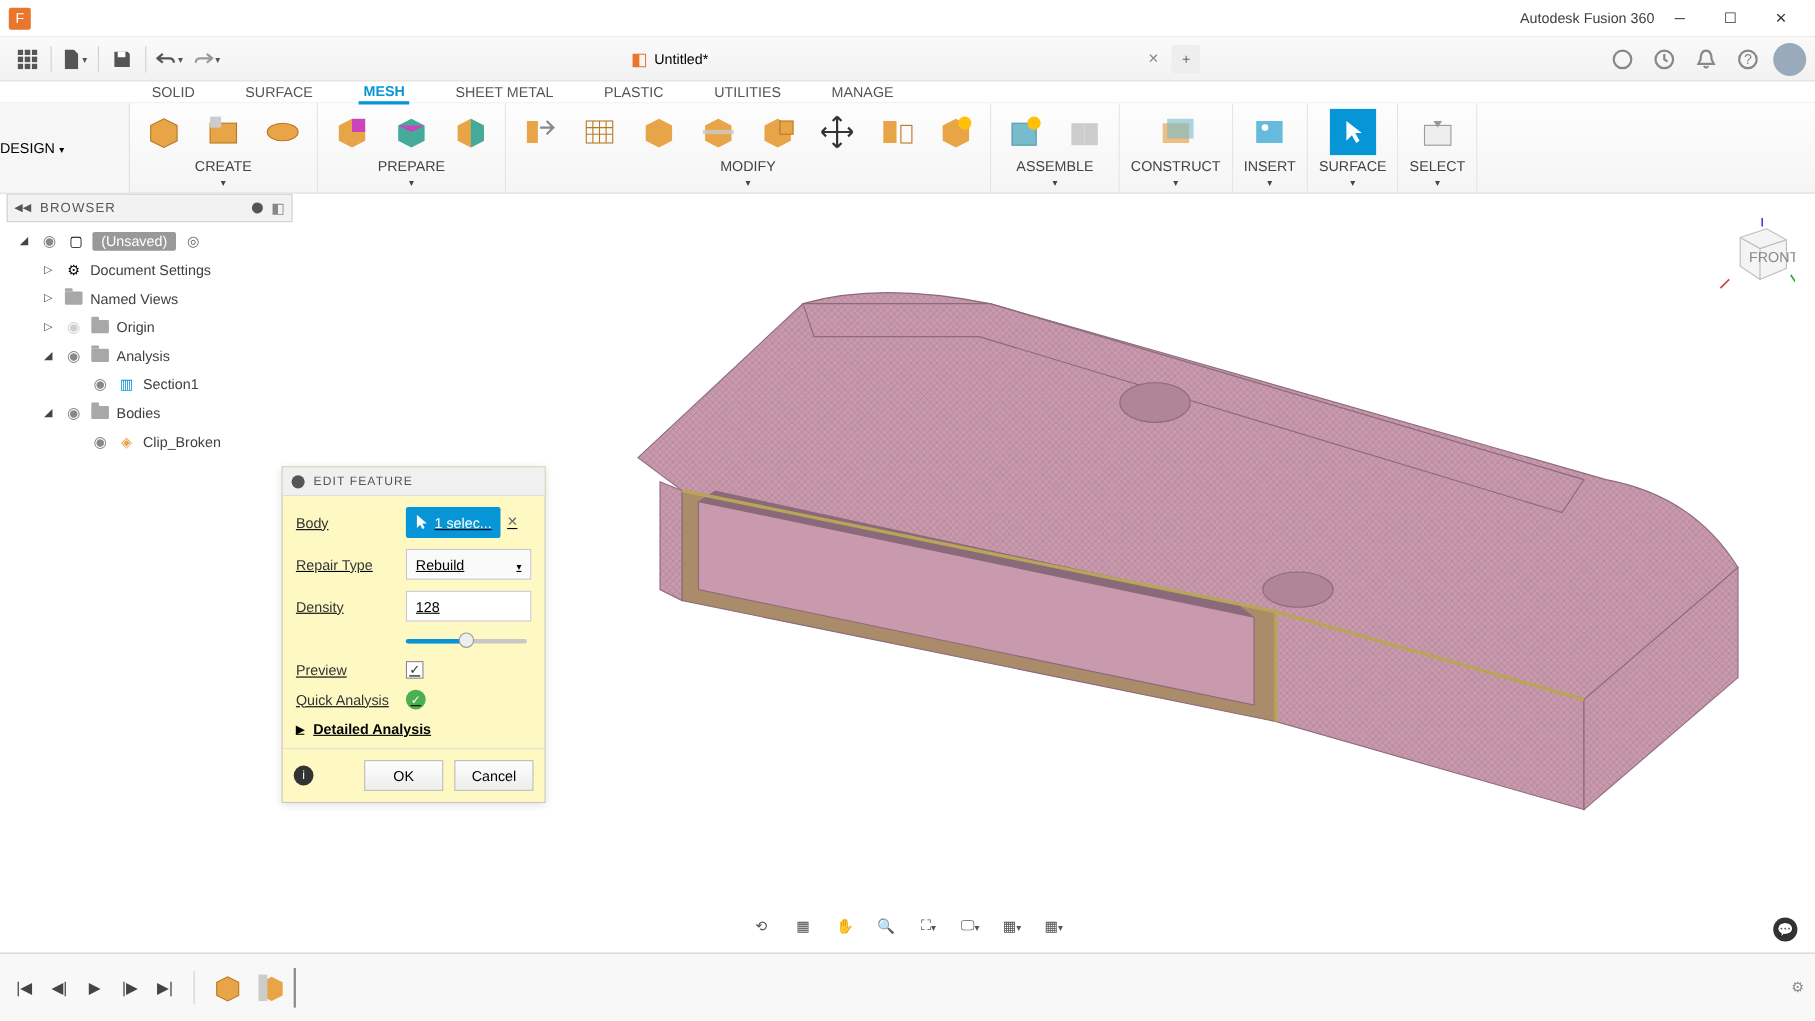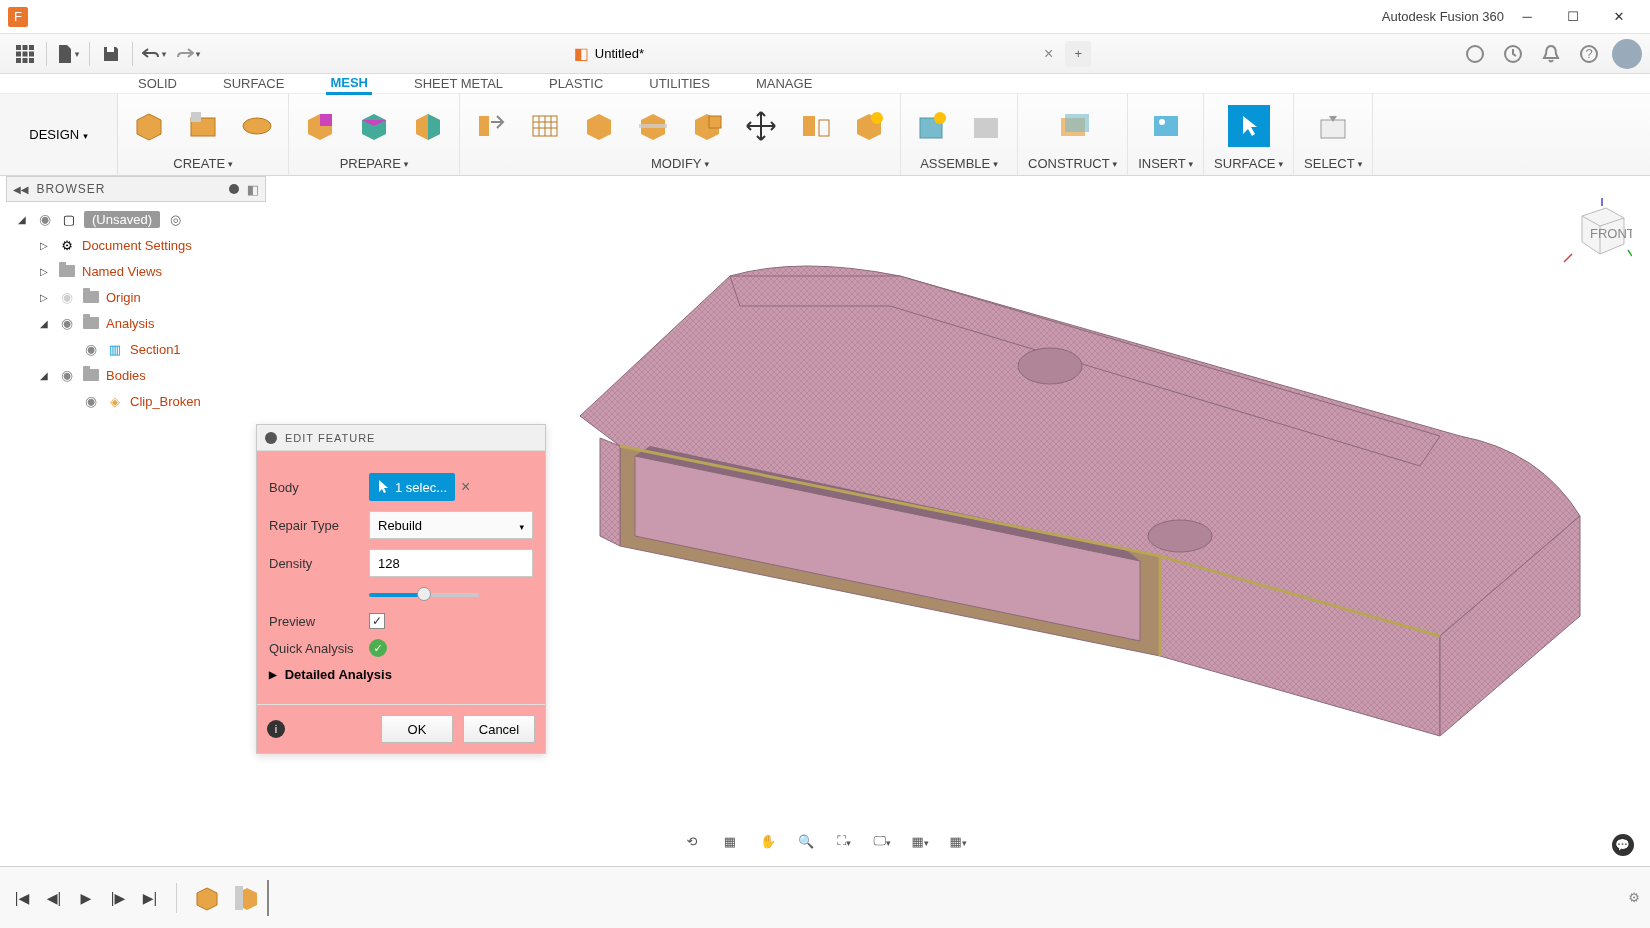--- a/index.html
+++ b/index.html
@@ -26,50 +26,50 @@
   .qat-right .rbtn { width: 30px; height: 30px; display: flex; align-items: center; justify-content: center; color: #777; cursor: pointer; }
   .avatar { width: 30px; height: 30px; border-radius: 50%; background: #9ab; }
 
   
   .ws-tabs { height: 20px; display: flex; padding-left: 134px; gap: 38px; align-items: center; font-size: 12px; color: #555; border-bottom: 1px solid #eee; }
   .ws-tab { cursor: pointer; padding: 2px 4px; }
   .ws-tab.active { color: #0696D7; border-bottom: 3px solid #0696D7; font-weight: 600; }
 
   
   .ribbon-row { height: 82px; background: linear-gradient(#fdfdfd,#f5f5f5); border-bottom: 1px solid #d8d8d8; display: flex; }
-  .workspace-sel { width: 118px; display: flex; align-items: center; justify-content: center; border-right: 1px solid #e0e0e0; background: #f6f6f6; cursor: pointer; gap: 4px; }
+  .workspace-sel { width: 118px; display: flex; align-items: center; justify-content: flex-start; border-right: 1px solid #e0e0e0; background: #f6f6f6; cursor: pointer; gap: 4px; }
   .ribbon-group { display: flex; flex-direction: column; align-items: center; border-right: 1px solid #e5e5e5; padding: 4px 10px 0 10px; }
   .ribbon-icons { display: flex; gap: 12px; align-items: center; flex: 1; }
   .ribbon-icon { width: 42px; height: 42px; display: flex; align-items: center; justify-content: center; cursor: pointer; }
-  .ribbon-label { font-size: 11px; color: #444; padding: 2px 0 4px 0; display: flex; align-items: center; gap: 3px; }
+  .ribbon-label { font-size: 11px; color: #444; padding: 2px 0 4px 0; display: flex; align-items: center; gap: 3px; flex-direction: column; }
   .ribbon-label .caret { font-size: 8px; }
   .ribbon-icon.sel { background: #0696D7; }
 
   
   .browser { position: absolute; left: 6px; top: 176px; width: 260px; background: #fff; }
   .browser-head { height: 26px; background: #f2f2f2; border: 1px solid #d0d0d0; display: flex; align-items: center; padding: 0 6px; gap: 8px; }
   .browser-head .collapse { font-size: 10px; color: #555; cursor: pointer; }
   .browser-head .title { font-size: 12px; color: #555; letter-spacing: 1px; flex: 1; }
   .browser-head .bullet { width: 10px; height: 10px; border-radius: 50%; background: #555; }
   .tree { padding: 4px 0; }
   .tree-row { display: flex; align-items: center; height: 26px; gap: 6px; padding-left: 12px; cursor: pointer; }
   .tree-row.lvl2 { padding-left: 34px; }
   .tree-row.lvl3 { padding-left: 76px; }
   .tree-arrow { width: 12px; font-size: 10px; color: #444; }
   .tree-eye { color: #888; font-size: 14px; width: 18px; text-align: center; }
   .tree-ico { width: 18px; height: 16px; display: flex; align-items: center; justify-content: center; }
-  .tree-label { color: #c2410c; font-size: 13px; }
+  .tree-label { color: #404040; font-size: 13px; }
   .tree-label.unsaved { background: #999; color: #fff; padding: 1px 8px; border-radius: 2px; }
 
   
-  .dialog { position: absolute; left: 256px; top: 424px; width: 290px; background: #fca5a5; border: 1px solid #c8c8c8; box-shadow: 0 2px 8px rgba(0,0,0,0.15); }
+  .dialog { position: absolute; left: 256px; top: 424px; width: 240px; background: #fef9c3; border: 1px solid #c8c8c8; box-shadow: 0 2px 8px rgba(0,0,0,0.15); }
   .dlg-head { height: 26px; background: #f0f0f0; border-bottom: 1px solid #ddd; display: flex; align-items: center; padding: 0 8px; gap: 8px; }
   .dlg-head .dot { width: 12px; height: 12px; border-radius: 50%; background: #555; }
   .dlg-head .title { font-size: 11px; letter-spacing: 1px; color: #555; }
-  .dlg-body { padding: 22px 12px; }
+  .dlg-body { padding: 10px 12px; text-decoration: underline; }
   .dlg-row { display: flex; align-items: center; margin-bottom: 10px; }
   .dlg-row .lab { width: 100px; color: #333; }
   .dlg-row .ctrl { flex: 1; display: flex; align-items: center; gap: 6px; }
   .sel-badge { background: #0696D7; color: #fff; height: 28px; display: flex; align-items: center; padding: 0 8px; gap: 6px; font-size: 12px; border-radius: 2px; }
   .sel-clear { color: #666; cursor: pointer; font-size: 16px; }
   .dlg-select { width: 100%; height: 28px; border: 1px solid #c8c8c8; display: flex; align-items: center; justify-content: space-between; padding: 0 8px; background: #fafafa; cursor: pointer; }
   .dlg-input { width: 100%; height: 28px; border: 1px solid #c8c8c8; padding: 0 8px; background: #fff; }
   .slider-wrap { padding-left: 100px; margin-bottom: 12px; }
   .slider { width: 110px; height: 14px; position: relative; }
   .slider-track { position: absolute; top: 6px; left: 0; right: 0; height: 4px; background: #c8c8c8; border-radius: 2px; }

